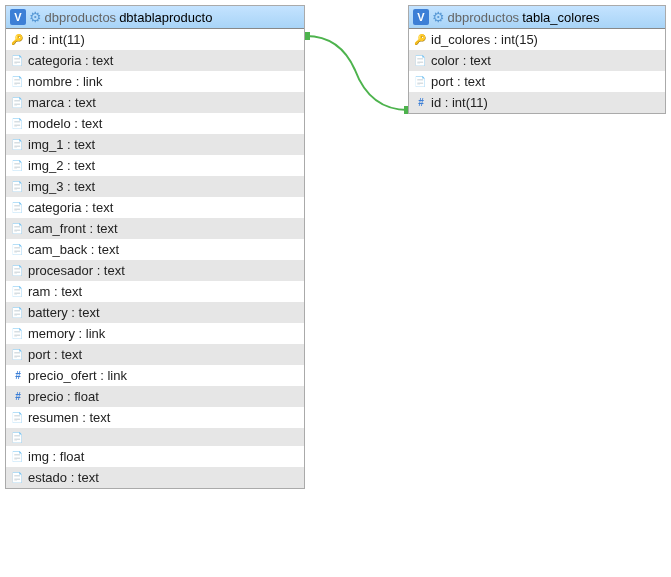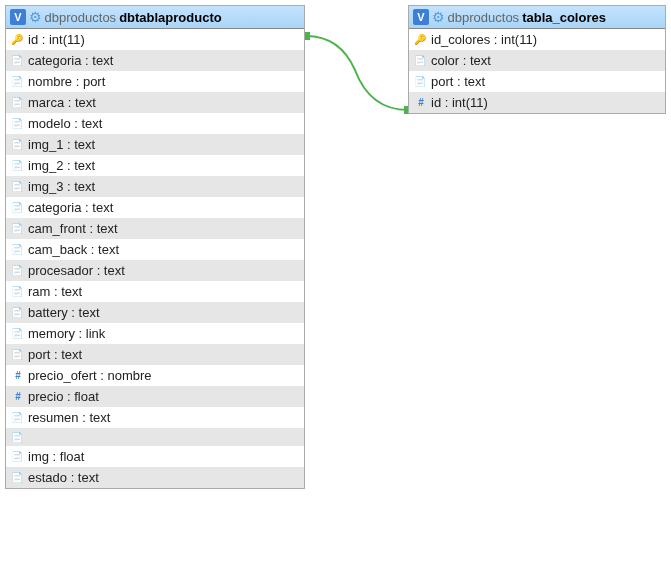--- a/index.html
+++ b/index.html
@@ -2,21 +2,21 @@
 <html><head>
 <meta charset="utf-8">
 <style>
 *{box-sizing:border-box;margin:0;padding:0}
 body{font-family:Arial,sans-serif;font-size:13px;background:#fff;position:relative;width:671px;height:577px}
 .table-box{position:absolute;border:1px solid #aaa;background:#fff}
 .table-header{background:linear-gradient(#c4e3ff,#a8d4f7);border-bottom:1px solid #888;padding:3px 4px;display:flex;align-items:center;gap:3px;font-size:13px}
 .v-icon{background:#3d7fd6;color:#fff;font-weight:bold;width:16px;height:16px;display:inline-flex;align-items:center;justify-content:center;font-size:11px;border-radius:2px}
 .gear-icon{color:#5a9ad6;font-size:14px}
 .db-name{color:#666}
-.tbl-name{font-weight:bold;color:#000}
+.tbl-name{font-weight:normal;color:#000}
 .rows{display:flex;flex-direction:column}
 .row{display:flex;align-items:center;padding:3px 6px;gap:4px;color:#222}
 .row.alt{background:#e6e6e6}
 .icon{width:12px;height:12px;display:inline-flex;align-items:center;justify-content:center;font-size:10px}
 .key-icon{color:#c9a500}
 .doc-icon{color:#999}
 .hash-icon{color:#3d7fd6;font-weight:bold}
 svg.connector{position:absolute;pointer-events:none}
 #t1{left:5px;top:5px;width:300px}
 #t2{left:408px;top:5px;width:258px}
@@ -41,21 +41,21 @@
       <div class="row">
         <span class="icon key-icon">🔑</span>
         <span>id : int(11)</span>
       </div>
       <div class="row alt">
         <span class="icon doc-icon">📄</span>
         <span>categoria : text</span>
       </div>
       <div class="row">
         <span class="icon doc-icon">📄</span>
-        <span>nombre : port</span>
+        <span>nombre : link</span>
       </div>
       <div class="row alt">
         <span class="icon doc-icon">📄</span>
         <span>marca : text</span>
       </div>
       <div class="row">
         <span class="icon doc-icon">📄</span>
         <span>modelo : text</span>
       </div>
       <div class="row alt">
@@ -97,21 +97,21 @@
       <div class="row">
         <span class="icon doc-icon">📄</span>
         <span>memory : link</span>
       </div>
       <div class="row alt">
         <span class="icon doc-icon">📄</span>
         <span>port : text</span>
       </div>
       <div class="row">
         <span class="icon hash-icon">#</span>
-        <span>precio_ofert : nombre</span>
+        <span>precio_ofert : link</span>
       </div>
       <div class="row alt">
         <span class="icon hash-icon">#</span>
         <span>precio : float</span>
       </div>
       <div class="row">
         <span class="icon doc-icon">📄</span>
         <span>resumen : text</span>
       </div>
       <div class="row alt">
@@ -131,21 +131,21 @@
 <div id="t2" class="table-box">
   <div class="table-header">
     <span class="v-icon">V</span>
     <span class="gear-icon">⚙</span>
     <span class="db-name">dbproductos</span>
     <span class="tbl-name">tabla_colores</span>
   </div>
   <div class="rows" id="t2rows">
       <div class="row">
         <span class="icon key-icon">🔑</span>
-        <span>id_colores : int(11)</span>
+        <span>id_colores : int(15)</span>
       </div>
       <div class="row alt">
         <span class="icon doc-icon">📄</span>
         <span>color : text</span>
       </div>
       <div class="row">
         <span class="icon doc-icon">📄</span>
         <span>port : text</span>
       </div>
       <div class="row alt">

